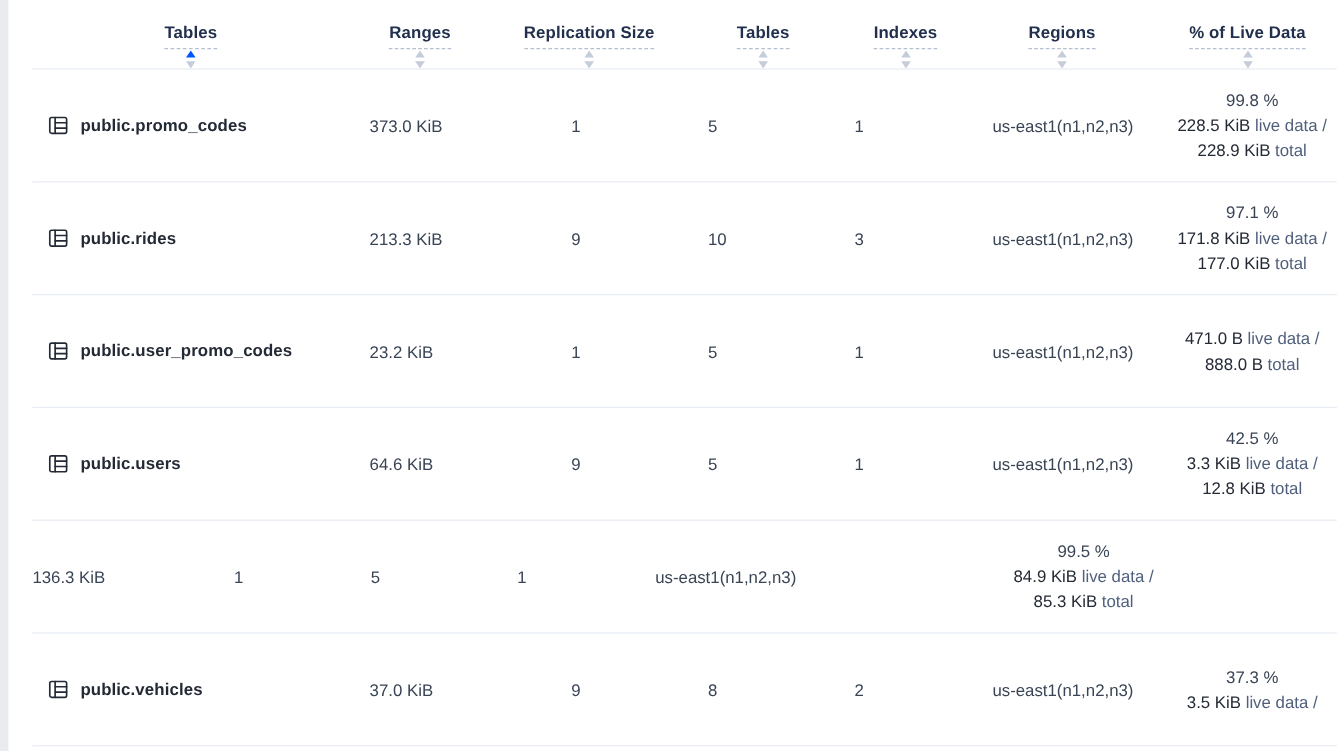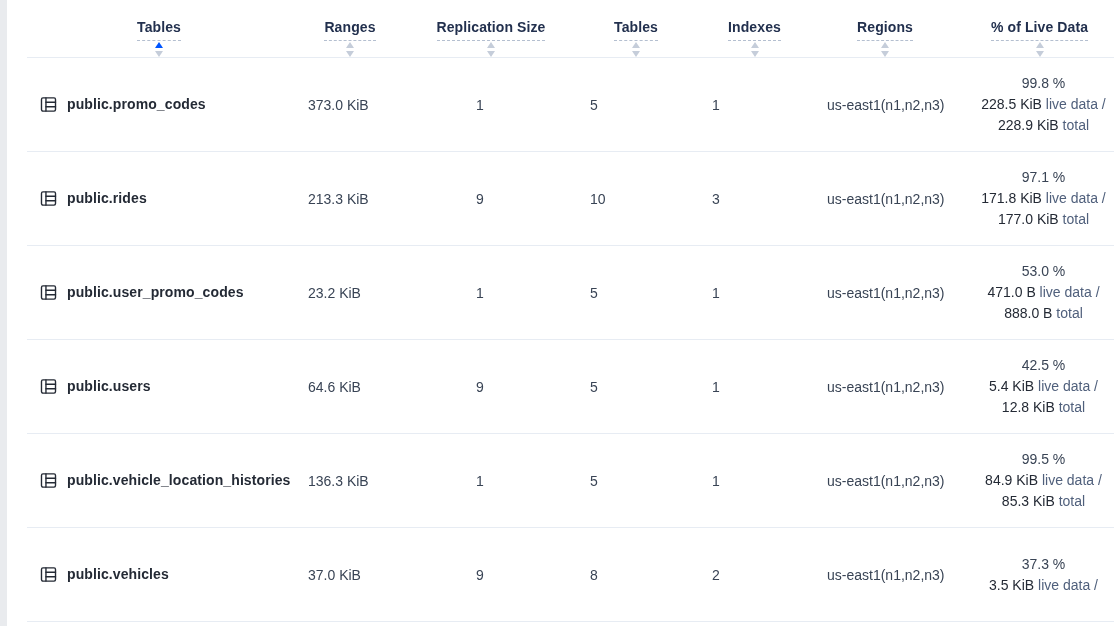--- a/index.html
+++ b/index.html
@@ -176,21 +176,20 @@
         </span>
         <span class="tname">public.user_promo_codes</span>
       </div>
       <div class="cell c2">23.2 KiB</div>
       <div class="cell c3">1</div>
       <div class="cell c4">5</div>
       <div class="cell c5">1</div>
       <div class="cell c6">us-east1(n1,n2,n3)</div>
       <div class="cell c7">
         <div class="live-block">
-          <div class="live-pct">53.0 %</div>
           <div><span class="num">471.0 B</span> <span class="lbl">live data /</span></div>
           <div><span class="num">888.0 B</span> <span class="lbl">total</span></div>
         </div>
       </div>
     </div>
 
     <div class="row">
       <div class="cell c1 name-cell">
         <span class="ticon">
           <svg width="17" height="17" viewBox="0 0 16 16">
@@ -205,40 +204,27 @@
         <span class="tname">public.users</span>
       </div>
       <div class="cell c2">64.6 KiB</div>
       <div class="cell c3">9</div>
       <div class="cell c4">5</div>
       <div class="cell c5">1</div>
       <div class="cell c6">us-east1(n1,n2,n3)</div>
       <div class="cell c7">
         <div class="live-block">
           <div class="live-pct">42.5 %</div>
-          <div><span class="num">5.4 KiB</span> <span class="lbl">live data /</span></div>
+          <div><span class="num">3.3 KiB</span> <span class="lbl">live data /</span></div>
           <div><span class="num">12.8 KiB</span> <span class="lbl">total</span></div>
         </div>
       </div>
     </div>
 
     <div class="row">
-      <div class="cell c1 name-cell">
-        <span class="ticon">
-          <svg width="17" height="17" viewBox="0 0 16 16">
-            <g fill="none" stroke="#242a35" stroke-width="1.3" stroke-linecap="round">
-              <rect x="1.4" y="1.8" width="13.2" height="12.4" rx="1.4"></rect>
-              <path d="M5.6 1.8 v12.4"></path>
-              <path d="M5.6 5.9 h9"></path>
-              <path d="M5.6 10.1 h9"></path>
-            </g>
-          </svg>
-        </span>
-        <span class="tname">public.vehicle_location_histories</span>
-      </div>
       <div class="cell c2">136.3 KiB</div>
       <div class="cell c3">1</div>
       <div class="cell c4">5</div>
       <div class="cell c5">1</div>
       <div class="cell c6">us-east1(n1,n2,n3)</div>
       <div class="cell c7">
         <div class="live-block">
           <div class="live-pct">99.5 %</div>
           <div><span class="num">84.9 KiB</span> <span class="lbl">live data /</span></div>
           <div><span class="num">85.3 KiB</span> <span class="lbl">total</span></div>

